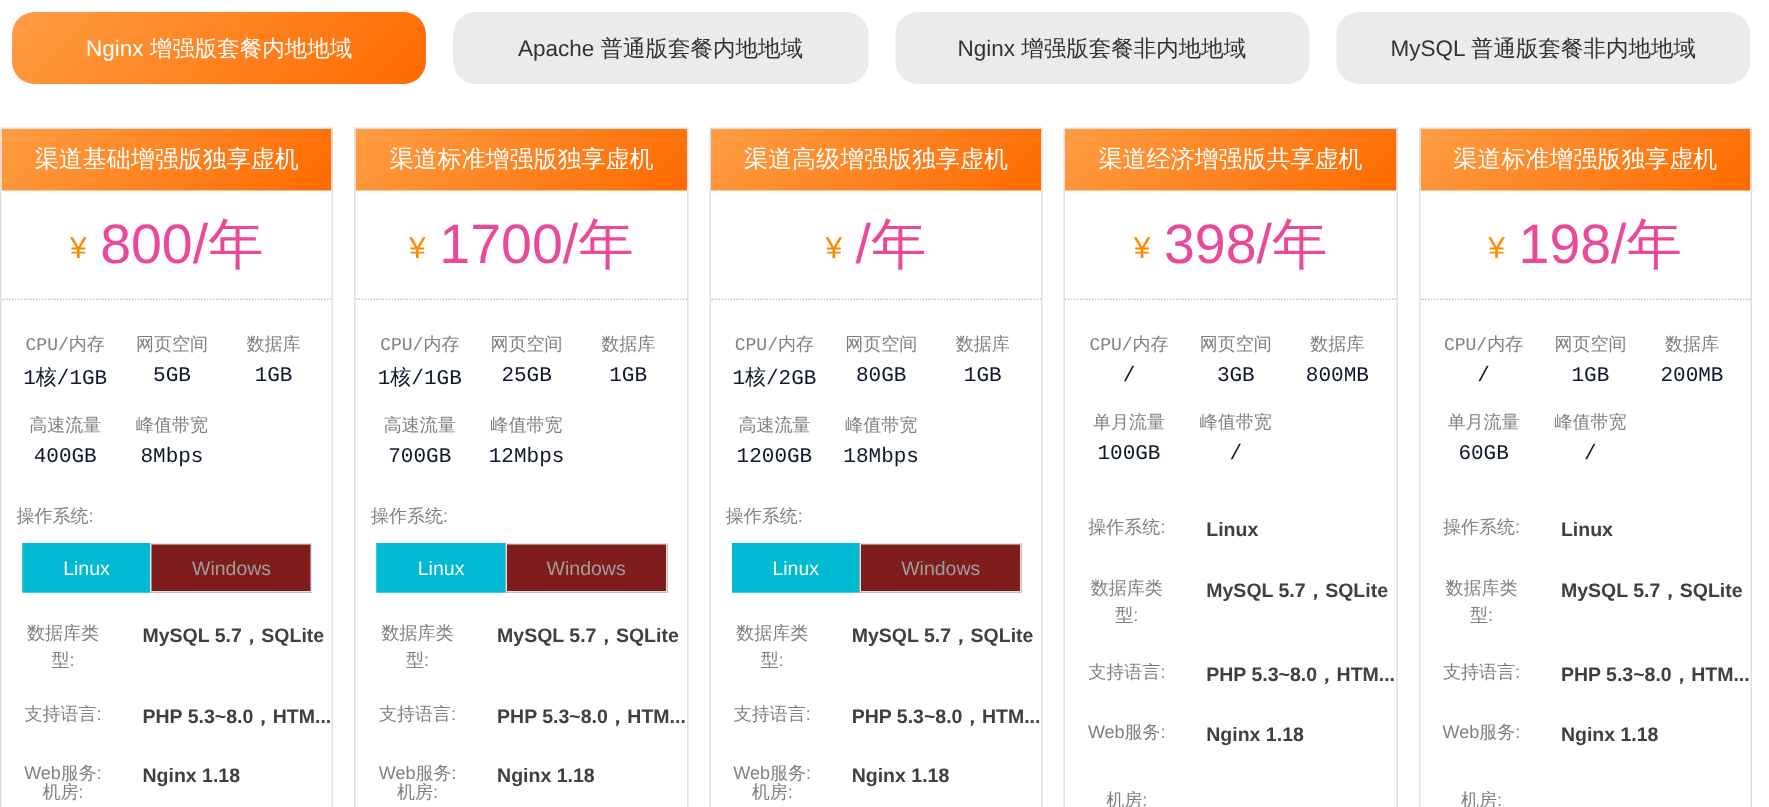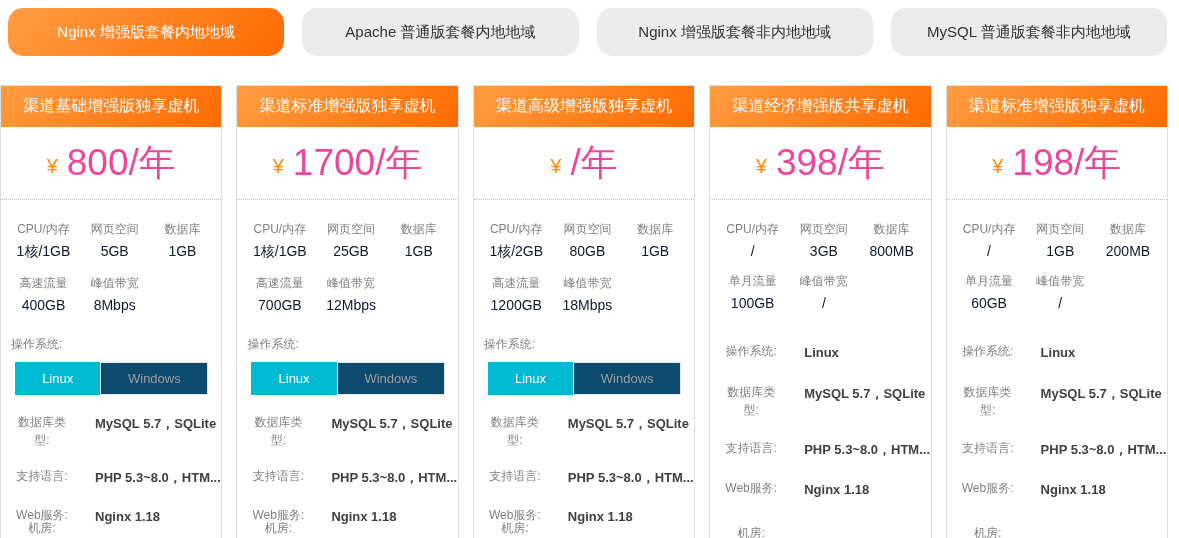--- a/index.html
+++ b/index.html
@@ -56,29 +56,30 @@
     height: 73px;
     display: flex; align-items: center; justify-content: center;
     border-bottom: 1px dotted #c3c3c3;
   }
   .yen { color: #ff8a00; font-size: 20px; margin-right: 9px; padding-top: 6px; }
   .amount { color: #ec4899; font-size: 37px; }
   .specs {
     display: grid;
     grid-template-columns: 1.05fr 1fr 0.95fr;
     padding: 18px 6px 2px;
+    font-family: Liberation Mono, monospace;
   }
   .spec-label { text-align: center; font-size: 12px; color: #808080; padding: 3px 0 3px; white-space: nowrap; }
   .spec-value { text-align: center; font-size: 14px; color: #0f172a; padding: 2px 0 11px; white-space: nowrap; }
   .details { padding-bottom: 40px; }
   .os-label { margin: 10px 0 0 10px; font-size: 12px; color: #808080; }
   .os-toggle { display: flex; margin: 9px 13px 0 14px; height: 33px; }
   .os-btn {
     border: 1px solid #e3e3e3;
-    background: #0c4a6e;
+    background: #7f1d1d;
     color: #9e9e9e;
     font-size: 13px;
     flex: 0.56;
     font-family: inherit;
     cursor: pointer;
   }
   .os-btn.active {
     background: #00b9d3;
     border-color: #00b9d3;
     color: #fff;

